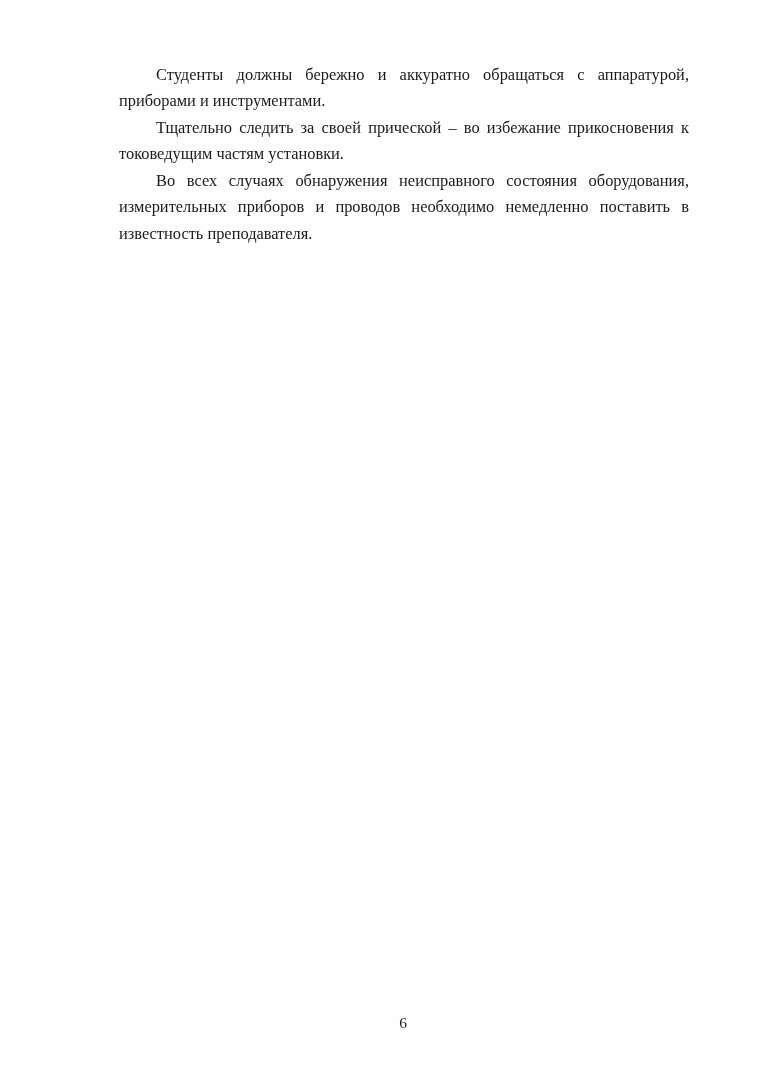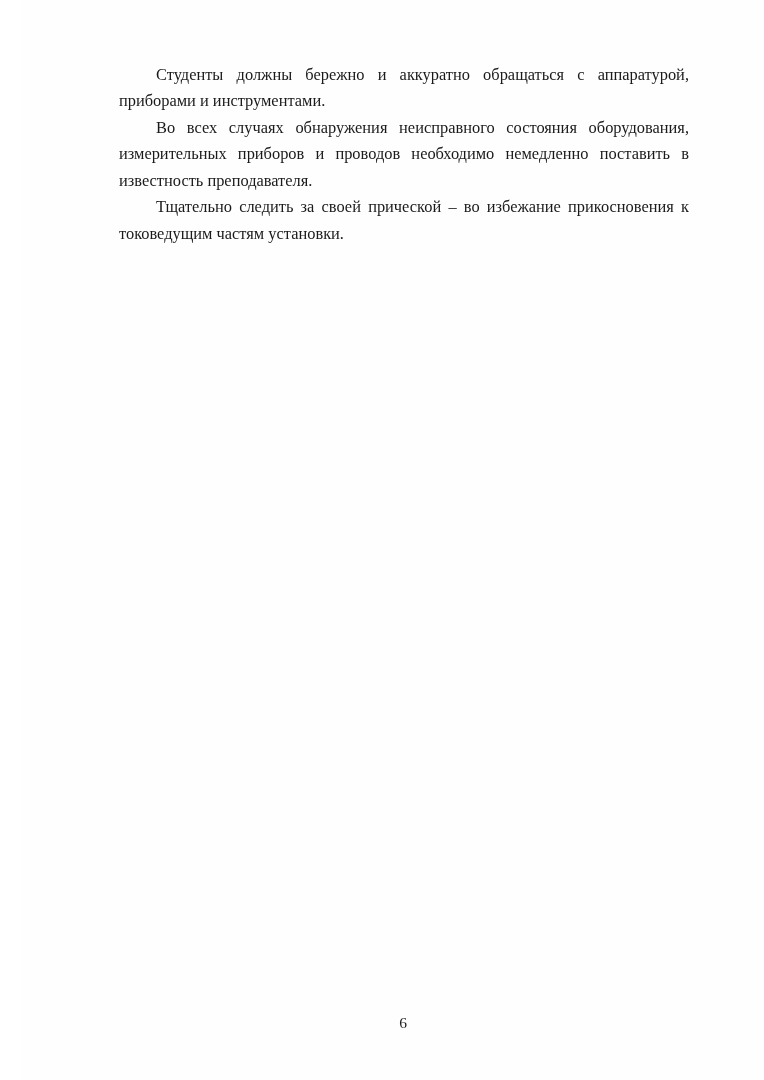--- a/index.html
+++ b/index.html
@@ -44,19 +44,19 @@
     color: #1f1f1f;
   }
 </style>
 </head>
 <body>
 
 <div class="page">
 
   <div class="content">
     <p class="para">Студенты должны бережно и аккуратно обращаться с аппаратурой, приборами и инструментами.</p>
+    <p class="para">Тщательно следить за своей прической – во избежание прикосно­вения к токоведущим частям установки.</p>
     <p class="para">Во всех случаях обнаружения неисправного состояния оборудова­ния, измерительных приборов и проводов необходимо немедленно поста­вить в известность преподавателя.</p>
-    <p class="para">Тщательно следить за своей прической – во избежание прикосно­вения к токоведущим частям установки.</p>
   </div>
 
   <div class="page-number">6</div>
 
 </div>
 
 </body></html>

